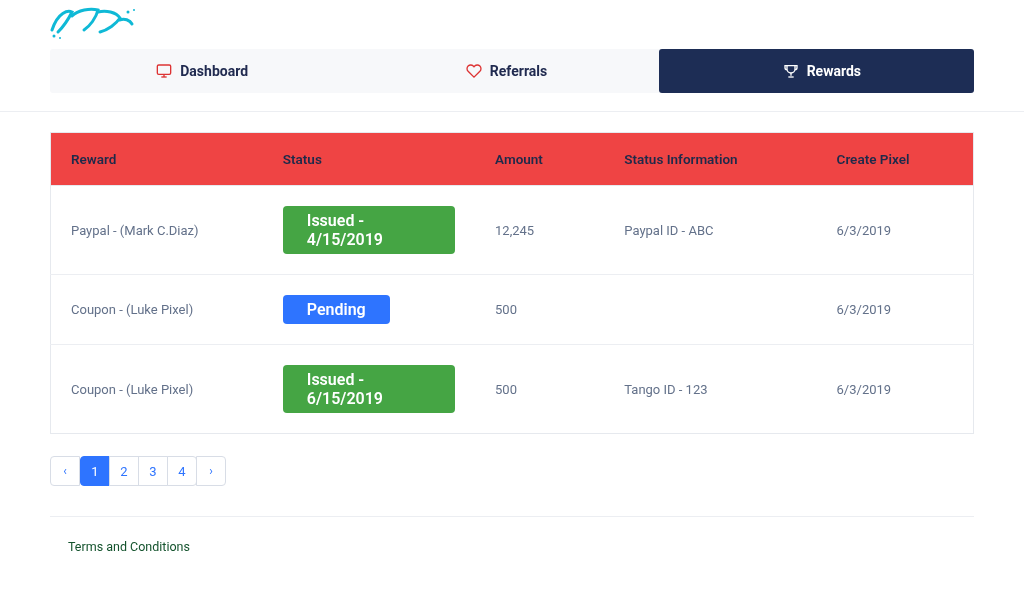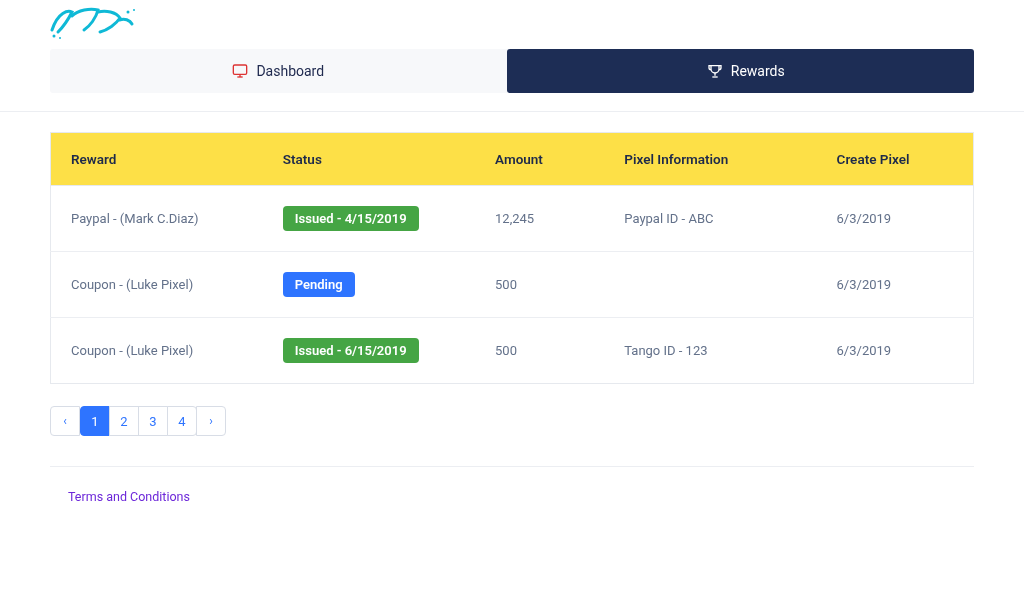--- a/index.html
+++ b/index.html
@@ -23,21 +23,21 @@
   display: flex;
   background: #f7f8fa;
   border-radius: 3px;
   margin-bottom: 18px;
 }
 .nav-item {
   flex: 1;
   text-align: center;
   padding: 14px 0;
   font-size: 14px;
-  font-weight: 400;
+  font-weight: 700;
   color: #212b50;
   cursor: pointer;
   display: flex;
   align-items: flex-start;
   justify-content: center;
   gap: 8px;
 }
 .nav-item.active {
   background: #1d2d55;
   color: #fff;
@@ -58,43 +58,43 @@
 .content {
   padding: 20px 50px 0 50px;
 }
 .table {
   width: 100%;
   border: 1px solid #e6e9ee;
   border-collapse: collapse;
   background: #fff;
 }
 .table th {
-  background: #fde047;
+  background: #ef4444;
   text-align: left;
   padding: 18px 20px;
   font-size: 13.5px;
   font-weight: 600;
   color: #1e2a4a;
   border-bottom: 1px solid #e6e9ee;
   margin-left: 35px;
 }
 .table td {
   padding: 20px 20px;
   border-bottom: 1px solid #eceef2;
   font-size: 13px;
   color: #63718a;
   margin-left: 44px;
 }
 .table tr:last-child td { border-bottom: 0; }
 .badge {
   display: inline-block;
-  padding: 5px 12px;
+  padding: 5px 24px;
   border-radius: 4px;
   color: #fff;
-  font-size: 13px;
+  font-size: 16px;
   font-weight: 600;
 }
 .badge.green { background: #45a544; }
 .badge.blue { background: #2e74ff; }
 .pagination {
   display: flex;
   margin: 22px 0 30px 0;
 }
 .page-btn {
   width: 30px;
@@ -165,20 +165,28 @@
     <div class="nav-item">
       <span class="icon">
         <svg width="16" height="16" viewBox="0 0 24 24" fill="none" stroke="#d33" stroke-width="2">
             <rect x="2" y="3" width="20" height="14" rx="2"></rect>
             <line x1="8" y1="21" x2="16" y2="21"></line>
             <line x1="12" y1="17" x2="12" y2="21"></line>
           </svg>
       </span>
       <span>Dashboard</span>
     </div>
+    <div class="nav-item">
+      <span class="icon">
+        <svg width="16" height="16" viewBox="0 0 24 24" fill="none" stroke="#d33" stroke-width="2">
+            <path d="M20.84 4.61a5.5 5.5 0 0 0-7.78 0L12 5.67l-1.06-1.06a5.5 5.5 0 0 0-7.78 7.78L12 21.23l8.84-8.84a5.5 5.5 0 0 0 0-7.78z"></path>
+          </svg>
+      </span>
+      <span>Referrals</span>
+    </div>
     <div class="nav-item active">
       <span class="icon">
         <svg width="16" height="16" viewBox="0 0 24 24" fill="none" stroke="#fff" stroke-width="2">
             <path d="M6 4h12v5a6 6 0 0 1-12 0V4z"></path>
             <path d="M6 4H3v3a3 3 0 0 0 3 3"></path>
             <path d="M18 4h3v3a3 3 0 0 1-3 3"></path>
             <line x1="12" y1="15" x2="12" y2="19"></line>
             <line x1="8" y1="21" x2="16" y2="21"></line>
           </svg>
       </span>
@@ -189,21 +197,21 @@
 
 <div class="sep"></div>
 
 <div class="content">
   <table class="table">
     <thead>
       <tr>
         <th style="width:23%">Reward</th>
         <th style="width:23%">Status</th>
         <th style="width:14%">Amount</th>
-        <th style="width:23%">Pixel Information</th>
+        <th style="width:23%">Status Information</th>
         <th style="width:17%">Create Pixel</th>
       </tr>
     </thead>
     <tbody id="tbody">
         <tr>
           <td>Paypal - (Mark C.Diaz)</td>
           <td><span class="badge green">Issued - 4/15/2019</span></td>
           <td>12,245</td>
           <td>Paypal ID - ABC</td>
           <td>6/3/2019</td>
@@ -230,14 +238,14 @@
         <span class="chev">‹</span>
       </div>
     <div id="pages" style="display:contents"><div class="page-btn active">1</div><div class="page-btn">2</div><div class="page-btn">3</div><div class="page-btn">4</div></div>
     <div class="page-btn">
         <span class="chev">›</span>
       </div>
   </div>
 </div>
 
 <div class="footer">
-  <a style="color:#6d28d9;text-decoration:none;cursor:pointer">Terms and Conditions</a>
+  <a style="color:#14532d;text-decoration:none;cursor:pointer">Terms and Conditions</a>
 </div>
 
 </body></html>

